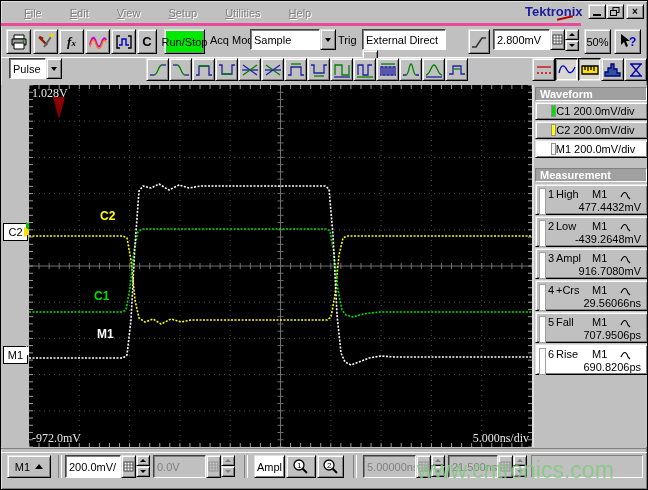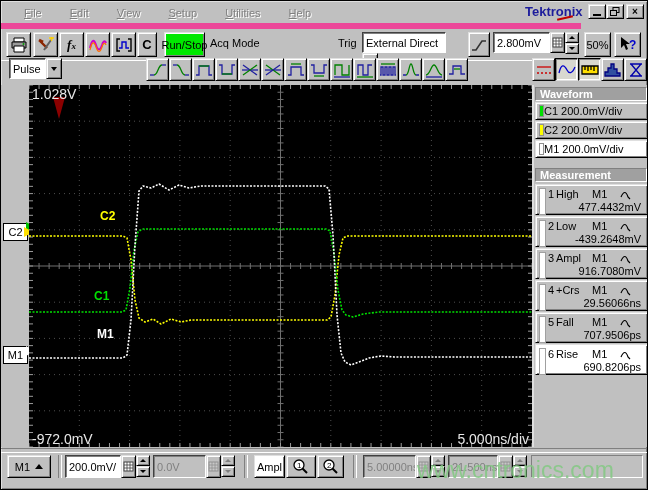--- a/index.html
+++ b/index.html
@@ -25,21 +25,21 @@
   .vsep{width:2px;border-left:1px solid #808080;border-right:1px solid #fff;}
   
   #menubar{top:2px;left:2px;width:644px;height:20px;display:flex;align-items:center;}
   .menu-item{padding:2px 7px 3px 21px;color:#808080;text-shadow:1px 1px 0 #fff;}
   #status-field{left:210px;top:1px;width:280px;height:17px;background:#fff;
      border:1px solid;border-color:#808080 #fff #fff #808080;display:flex;align-items:center;padding-left:4px;}
   #brand{left:524px;top:3px;font-weight:bold;font-size:13px;color:#1c1c9c;letter-spacing:0;}
   #brand-swoosh{left:556px;top:16px;width:16px;height:2px;background:#c00000;transform:rotate(-12deg);}
   .winbtn{width:18px;height:15px;font-size:10px;line-height:10px;}
   
-  #tb1{top:22px;left:0;width:580px;height:31px;border-top:6px solid #ec4899;}
+  #tb1{top:22px;left:0;width:580px;height:31px;border-top:3px solid #ec4899;}
   #tb2{top:53px;left:0;width:520px;height:31px;}
   .tbtn{position:absolute;top:3px;height:25px;}
   .tbtn24{width:25px;}
   .icon23{width:23px;height:23px;position:relative;top:0;}
   #meas-icon-group{position:absolute;left:145px;top:4px;display:flex;}
   #display-icon-group{position:absolute;left:531px;top:4px;display:flex;}
   .combo{position:absolute;display:flex;}
   .combo .cfield{height:21px;}
   .combo .cbtn{width:16px;height:21px;}
   .tri-down{width:0;height:0;border-left:3px solid transparent;border-right:3px solid transparent;border-top:4px solid #000;}
@@ -50,33 +50,33 @@
   .spin .btn .tri-up{border-left-width:3px;border-right-width:3px;border-bottom-width:3px;}
   .spin.disabled .tri-up{border-bottom-color:#808080;}
   .spin.disabled .tri-down{border-top-color:#808080;}
   .kpbtn{width:15px;height:21px;}
   #run-stop{background:#00e800;font-weight:normal;}
   .toolbar-label{position:absolute;top:8px;}
   
   #main{top:84px;left:0;width:648px;height:362px;background:#c0c0c0;}
   #plot{left:28px;top:0;width:503px;height:362px;background:#000;}
   #plot svg{position:absolute;left:0;top:0;}
-  .grat-label{position:absolute;color:#e8e8e8;font-size:14px;white-space:nowrap;}
+  .grat-label{position:absolute;color:#e8e8e8;font-size:12px;white-space:nowrap;font-family:Liberation Serif, serif;}
   .trace-label{position:absolute;font-weight:bold;font-size:12px;}
   #trigger-marker{left:24px;top:12px;width:0;height:0;
      border-left:6px solid transparent;border-right:6px solid transparent;border-top:22px solid #8b0000;}
   .chan-marker{left:2px;width:25px;height:18px;background:#fff;border:1px solid #000;
      display:flex;align-items:center;justify-content:center;font-size:11px;box-sizing:border-box;}
   .marker-arrow{position:absolute;width:0;height:0;border-top:5px solid transparent;border-bottom:5px solid transparent;}
   
   #right-panel{left:531px;top:0;width:117px;height:362px;background:#c0c0c0;border-left:2px solid #dfdfdf;box-sizing:border-box;}
   .panel-header{position:absolute;left:1px;width:112px;height:14px;background:#a0a0a0;
      border:1px solid;border-color:#808080 #fff #fff #808080;color:#fff;font-weight:bold;
      display:flex;align-items:center;padding-left:4px;box-sizing:border-box;}
-  .wf-btn{position:absolute;left:1px;width:113px;height:18px;justify-content:flex-start;padding-left:3px;}
+  .wf-btn{position:absolute;left:1px;width:113px;height:18px;justify-content:center;padding-left:3px;}
   .wf-btn.selected{background:#fff;}
   .stripe{width:5px;height:12px;border:1px solid #909090;box-sizing:border-box;}
   .meas-btn{position:absolute;left:1px;width:113px;height:31px;display:block;padding:2px 2px 0 2px;}
   .meas-btn.selected{background:#fff;}
   .meas-stripe{position:absolute;left:3px;top:3px;width:5px;height:25px;background:#fff;border:1px solid #a0a0a0;}
   .mrow1{position:absolute;left:12px;top:3px;width:98px;display:flex;align-items:center;}
   .mrow1 .mnum{width:8px;}
   .mrow1 .mname{width:36px;}
   .mrow1 .msrc{width:28px;}
   .mrow2{position:absolute;right:6px;top:16px;}
@@ -149,20 +149,26 @@
       <svg width="18" height="16" viewBox="0 0 18 16">
         <path d="M5 2 H2 V14 H5 M13 2 H16 V14 H13" fill="none" stroke="#000" stroke-width="1.4"></path>
         <path d="M4 11 H7 V5 H11 V11 H14" fill="none" stroke="#0000cc" stroke-width="1.4"></path>
       </svg>
     </div>
     <div class="btn tbtn" style="left:136px;width:20px;font-weight:bold;font-size:13px;">
       <span>C</span>
     </div>
     <div class="btn tbtn" id="run-stop" style="left:163px;width:41px;">Run/Stop</div>
     <span class="toolbar-label" style="left:209px;">Acq Mode</span>
+    <div class="combo" style="left:249px;top:3px;">
+      <div class="field cfield" style="width:70px;">Sample</div>
+      <div class="btn cbtn">
+          <div class="tri-down"></div>
+        </div>
+    </div>
     <span class="toolbar-label" style="left:337px;">Trig</span>
     <div class="combo" style="left:361px;top:3px;flex-direction:column;">
       <div class="field cfield" style="width:84px;">External Direct</div>
       <div class="btn cbtn">
           <div class="tri-down"></div>
         </div>
     </div>
     <div class="btn tbtn" style="left:467px;width:22px;">
       <svg width="18" height="16" viewBox="0 0 18 16">
         <path d="M2 13 H6 L12 4 H16" fill="none" stroke="#333" stroke-width="1.6"></path>

